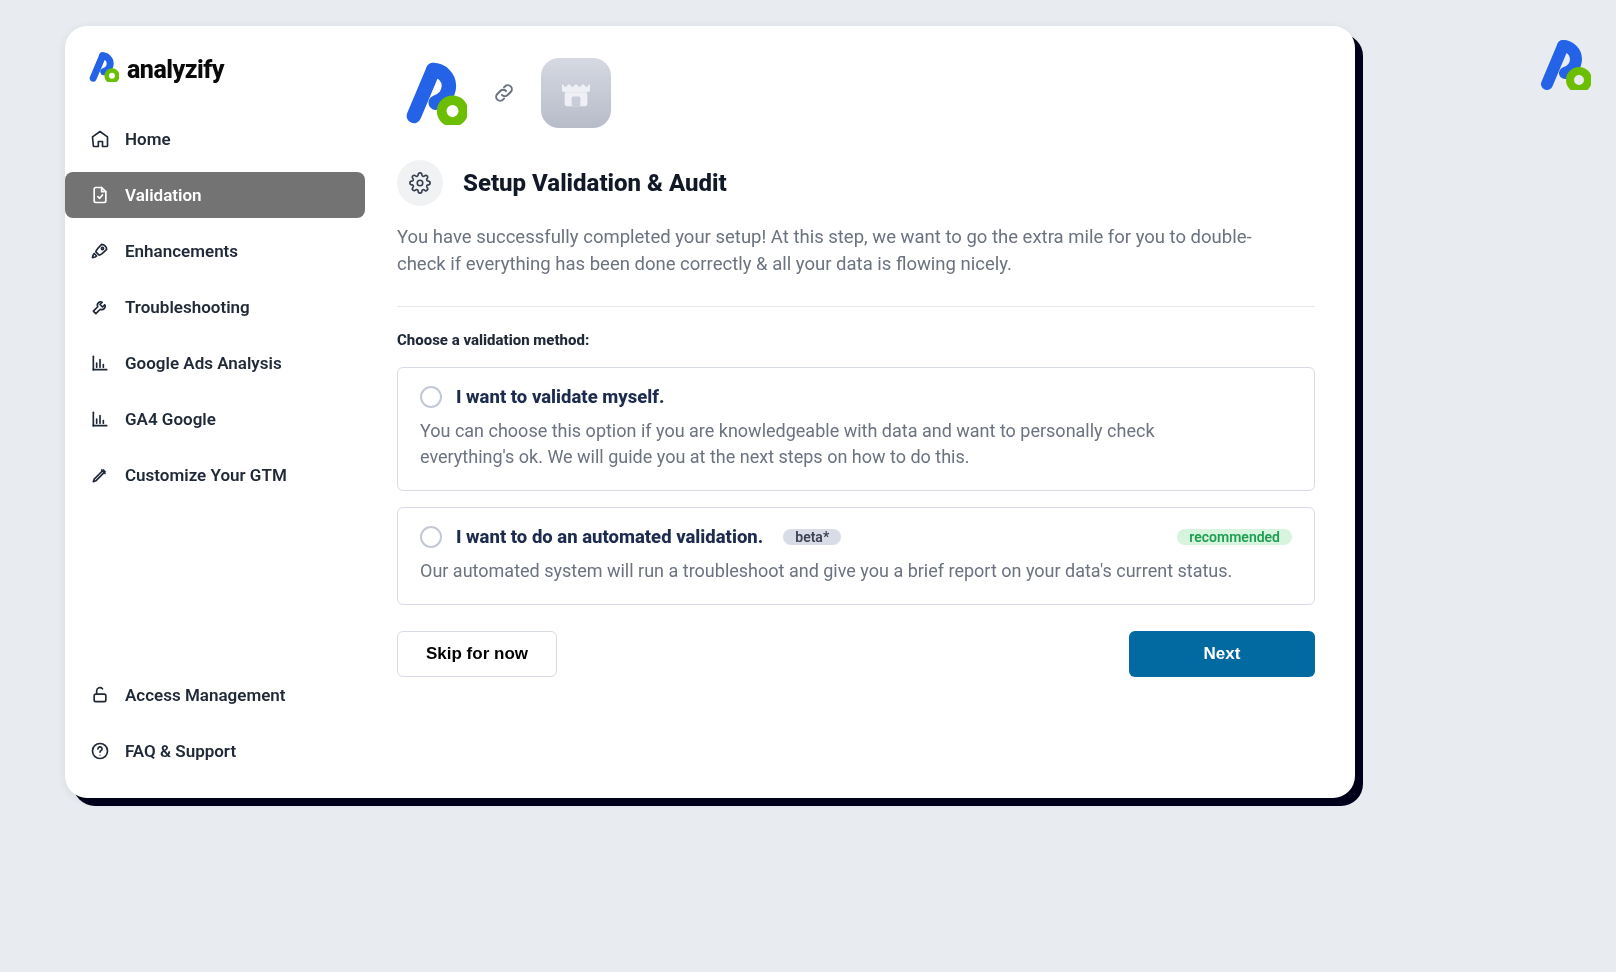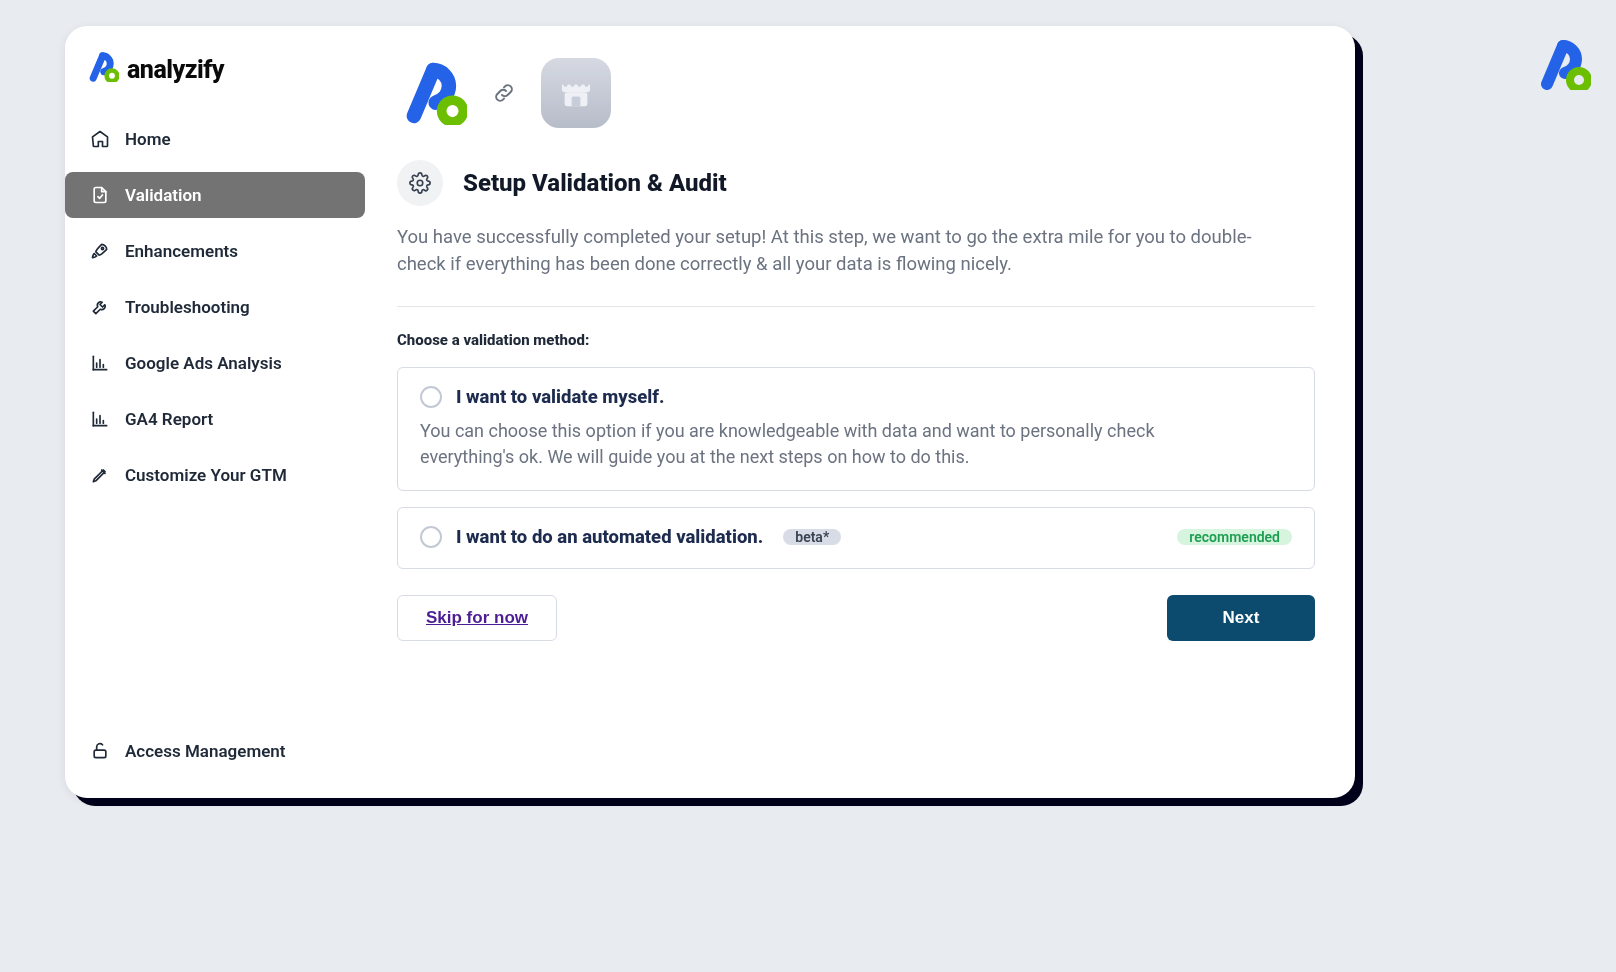--- a/index.html
+++ b/index.html
@@ -153,22 +153,22 @@
       color:#6B7280;
       line-height:1.45;
       max-width: 820px;
     }
 
     .actions { display:flex; gap: 16px; margin-top: 26px; }
     .btn {
       height: 46px; padding: 0 28px; border-radius:6px; font-size:17px; font-weight:700;
       display:flex;align-items:center;justify-content:center; cursor:pointer; border:none;
     }
-    .btn-skip { background:#fff; border:1px solid #D7DBE3; color:#4c1d95;text-decoration:underline; }
-    .btn-next { background:#0c4a6e; color:#fff; margin-left:auto; width:148px; }
+    .btn-skip { background:#fff; border:1px solid #D7DBE3; color:#000000; }
+    .btn-next { background:#0369a1; color:#fff; margin-left:auto; width:186px; }
 
   </style>
 </head>
 <body>
 
 <div class="floating-logo">
   <svg width="58" height="50" viewBox="0 0 58 50">
     <path d="M14 44 L30 6" stroke="#2463E8" stroke-width="12" stroke-linecap="round" fill="none"></path>
     <path d="M30 6 C37 6 43 12 43 19 C43 26 38 31 32 33" stroke="#2463E8" stroke-width="12" stroke-linecap="round" fill="none"></path>
     <circle cx="46" cy="40" r="9" fill="none" stroke="#6CBE00" stroke-width="8"></circle>
@@ -246,21 +246,21 @@
       <div class="nav-item">
         <span class="icon-wrap">
           <svg width="20" height="20" viewBox="0 0 24 24" fill="none" stroke="currentColor" stroke-width="2" stroke-linecap="round" stroke-linejoin="round">
               <path d="M4 20V4"></path>
               <path d="M4 20h16"></path>
               <path d="M8 17v-5"></path>
               <path d="M12 17V8"></path>
               <path d="M16 17v-3"></path>
             </svg>
         </span>
-        <span>GA4 Report</span>
+        <span>GA4 Google</span>
       </div>
 
       <div class="nav-item">
         <span class="icon-wrap">
           <svg width="20" height="20" viewBox="0 0 24 24" fill="none" stroke="currentColor" stroke-width="2" stroke-linecap="round" stroke-linejoin="round">
               <path d="M4 20l3-1 11-11-2-2L5 17l-1 3z"></path>
               <path d="M14 6l4 4"></path>
             </svg>
         </span>
         <span>Customize Your GTM</span>
@@ -269,20 +269,30 @@
 
     <div class="nav nav-bottom">
       <div class="nav-item">
         <span class="icon-wrap">
           <svg width="20" height="20" viewBox="0 0 24 24" fill="none" stroke="currentColor" stroke-width="2" stroke-linecap="round" stroke-linejoin="round">
               <rect x="5" y="11" width="14" height="9" rx="2"></rect>
               <path d="M8 11V7a4 4 0 0 1 7-2.5"></path>
             </svg>
         </span>
         <span>Access Management</span>
+      </div>
+      <div class="nav-item">
+        <span class="icon-wrap">
+          <svg width="20" height="20" viewBox="0 0 24 24" fill="none" stroke="currentColor" stroke-width="2" stroke-linecap="round" stroke-linejoin="round">
+              <circle cx="12" cy="12" r="9"></circle>
+              <path d="M9.5 9.5a2.5 2.5 0 1 1 3.5 2.3c-.8.4-1 .9-1 1.7"></path>
+              <circle cx="12" cy="17" r=".7" fill="currentColor" stroke="none"></circle>
+            </svg>
+        </span>
+        <span>FAQ &amp; Support</span>
       </div>
     </div>
   </aside>
 
   <main class="main">
 
     <div class="logolink">
       <div class="big-logo">
         <svg width="74" height="64" viewBox="0 0 58 50">
           <path d="M14 44 L30 6" stroke="#2463E8" stroke-width="12" stroke-linecap="round" fill="none"></path>
@@ -331,20 +341,21 @@
         <p class="card-desc">You can choose this option if you are knowledgeable with data and want to personally check everything's ok. We will guide you at the next steps on how to do this.</p>
       </div>
 
       <div class="card">
         <div class="card-head">
           <span class="radio"></span>
           <span class="card-title">I want to do an automated validation.</span>
           <span class="badge badge-beta">beta*</span>
           <span class="badge badge-rec">recommended</span>
         </div>
+        <p class="card-desc">Our automated system will run a troubleshoot and give you a brief report on your data's current status.</p>
       </div>
 
     </div>
 
     <div class="actions">
       <button class="btn btn-skip">Skip for now</button>
       <button class="btn btn-next">Next</button>
     </div>
 
   </main>

